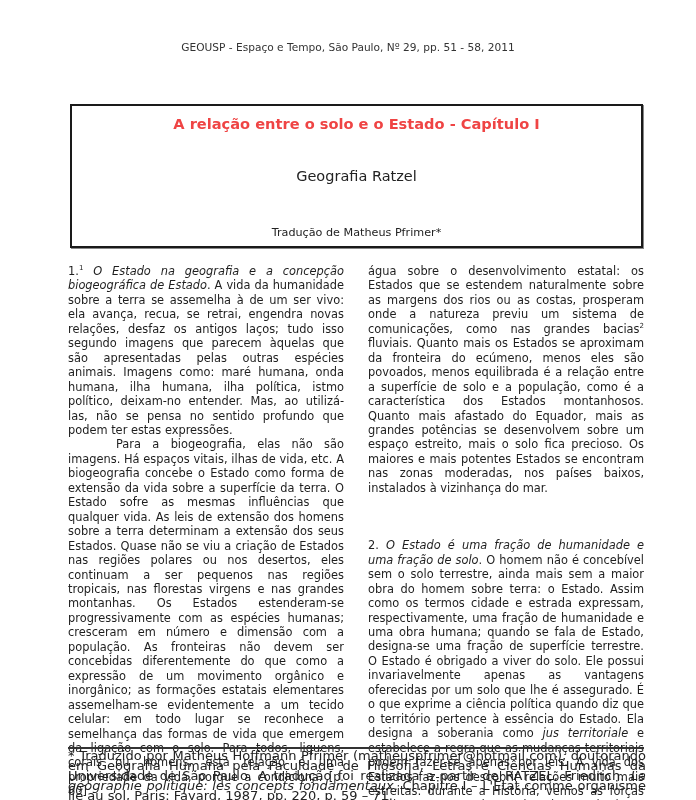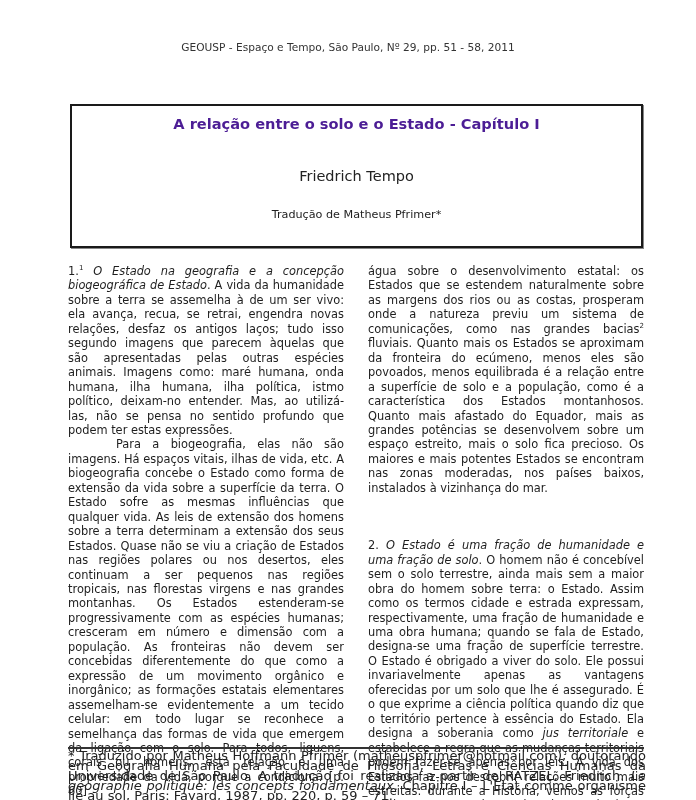--- a/index.html
+++ b/index.html
@@ -3,24 +3,24 @@
   <meta charset="utf-8">
   <style>
     html, body { margin: 0; padding: 0; background: #ffffff; }
     body { width: 696px; height: 800px; position: relative; overflow: hidden; color: #1a1a1a;
            font-family: "DejaVu Sans", sans-serif; }
     .running-head { position: absolute; top: 41px; left: 0; width: 696px; text-align: center;
                     font-size: 10.6px; color: #333; letter-spacing: 0; }
     .title-box { position: absolute; left: 70px; top: 104px; width: 569px; height: 140px;
                  border: 2px solid #1a1a1a; box-shadow: 1px 1px 0 #888; }
     .title { position: absolute; top: 10px; left: 0; width: 100%; text-align: center;
-             font-weight: bold; font-size: 14.6px; line-height: 15px; color: #4c1d95; }
+             font-weight: bold; font-size: 14.6px; line-height: 15px; color: #ef4444; }
     .author { position: absolute; top: 62px; left: 0; width: 100%; text-align: center;
               font-size: 14.5px; color: #222; }
-    .translator { position: absolute; top: 102px; left: 0; width: 100%; text-align: center;
+    .translator { position: absolute; top: 120px; left: 0; width: 100%; text-align: center;
                   font-size: 11.2px; color: #222; }
     .col { position: absolute; top: 264px; width: 276px; font-size: 11.4px; line-height: 14.45px;
            text-align: justify; color: #1e1e1e; }
     .col-left { left: 68px; }
     .col-right { left: 368px; }
     .col p { margin: 0; }
     .col p.indent { text-indent: 48px; }
     .col .gap { height: 43px; }
     .sup { font-size: 7px; vertical-align: super; line-height: 0; }
     .footnote-rule { position: absolute; left: 68px; top: 747px; width: 576px; height: 0;
@@ -31,21 +31,21 @@
   </style>
 </head>
 <body>
 
 <div class="running-head">GEOUSP - Espaço e Tempo, São Paulo, Nº 29, pp. 51 - 58, 2011</div>
 
 <div class="title-box">
   <div class="title">
     <div>A relação entre o solo e o Estado - Capítulo I</div>
   </div>
-  <div class="author">Friedrich Tempo</div>
+  <div class="author">Geografia Ratzel</div>
   <div class="translator">Tradução de Matheus Pfrimer*</div>
 </div>
 
 <div class="col col-left">
   <p><span>1.</span><span class="sup">1</span> <em>O Estado na geografia e a concepção biogeográfica de Estado</em><span>. A vida da humanidade sobre a terra se assemelha à de um ser vivo: ela avança, recua, se retrai, engendra novas relações, desfaz os antigos laços; tudo isso segundo imagens que parecem àquelas que são apresentadas pelas outras espécies animais. Imagens como: maré humana, onda humana, ilha humana, ilha política, istmo político, deixam-no entender. Mas, ao utilizá-las, não se pensa no sentido profundo que podem ter estas expressões.</span></p>
   <p class="indent">Para a biogeografia, elas não são imagens. Há espaços vitais, ilhas de vida, etc. A biogeografia concebe o Estado como forma de extensão da vida sobre a superfície da terra. O Estado sofre as mesmas influências que qualquer vida. As leis de extensão dos homens sobre a terra determinam a extensão dos seus Estados. Quase não se viu a criação de Estados nas regiões polares ou nos desertos, eles continuam a ser pequenos nas regiões tropicais, nas florestas virgens e nas grandes montanhas. Os Estados estenderam-se progressivamente com as espécies humanas; cresceram em número e dimensão com a população. As fronteiras não devem ser concebidas diferentemente do que como a expressão de um movimento orgânico e inorgânico; as formações estatais elementares assemelham-se evidentemente a um tecido celular: em todo lugar se reconhece a semelhança das formas de vida que emergem da ligação com o solo. Para todos, liquens, corais ou homens, esta relação é uma propriedade da vida, porque a condiciona. [p. 60]</p>
   <p class="indent">O solo favorece ou impede o crescimento dos Estados, como favorece ou impede o movimento dos indivíduos e das famílias. Daí a influência da</p>
 </div>
 
 <div class="col col-right">

